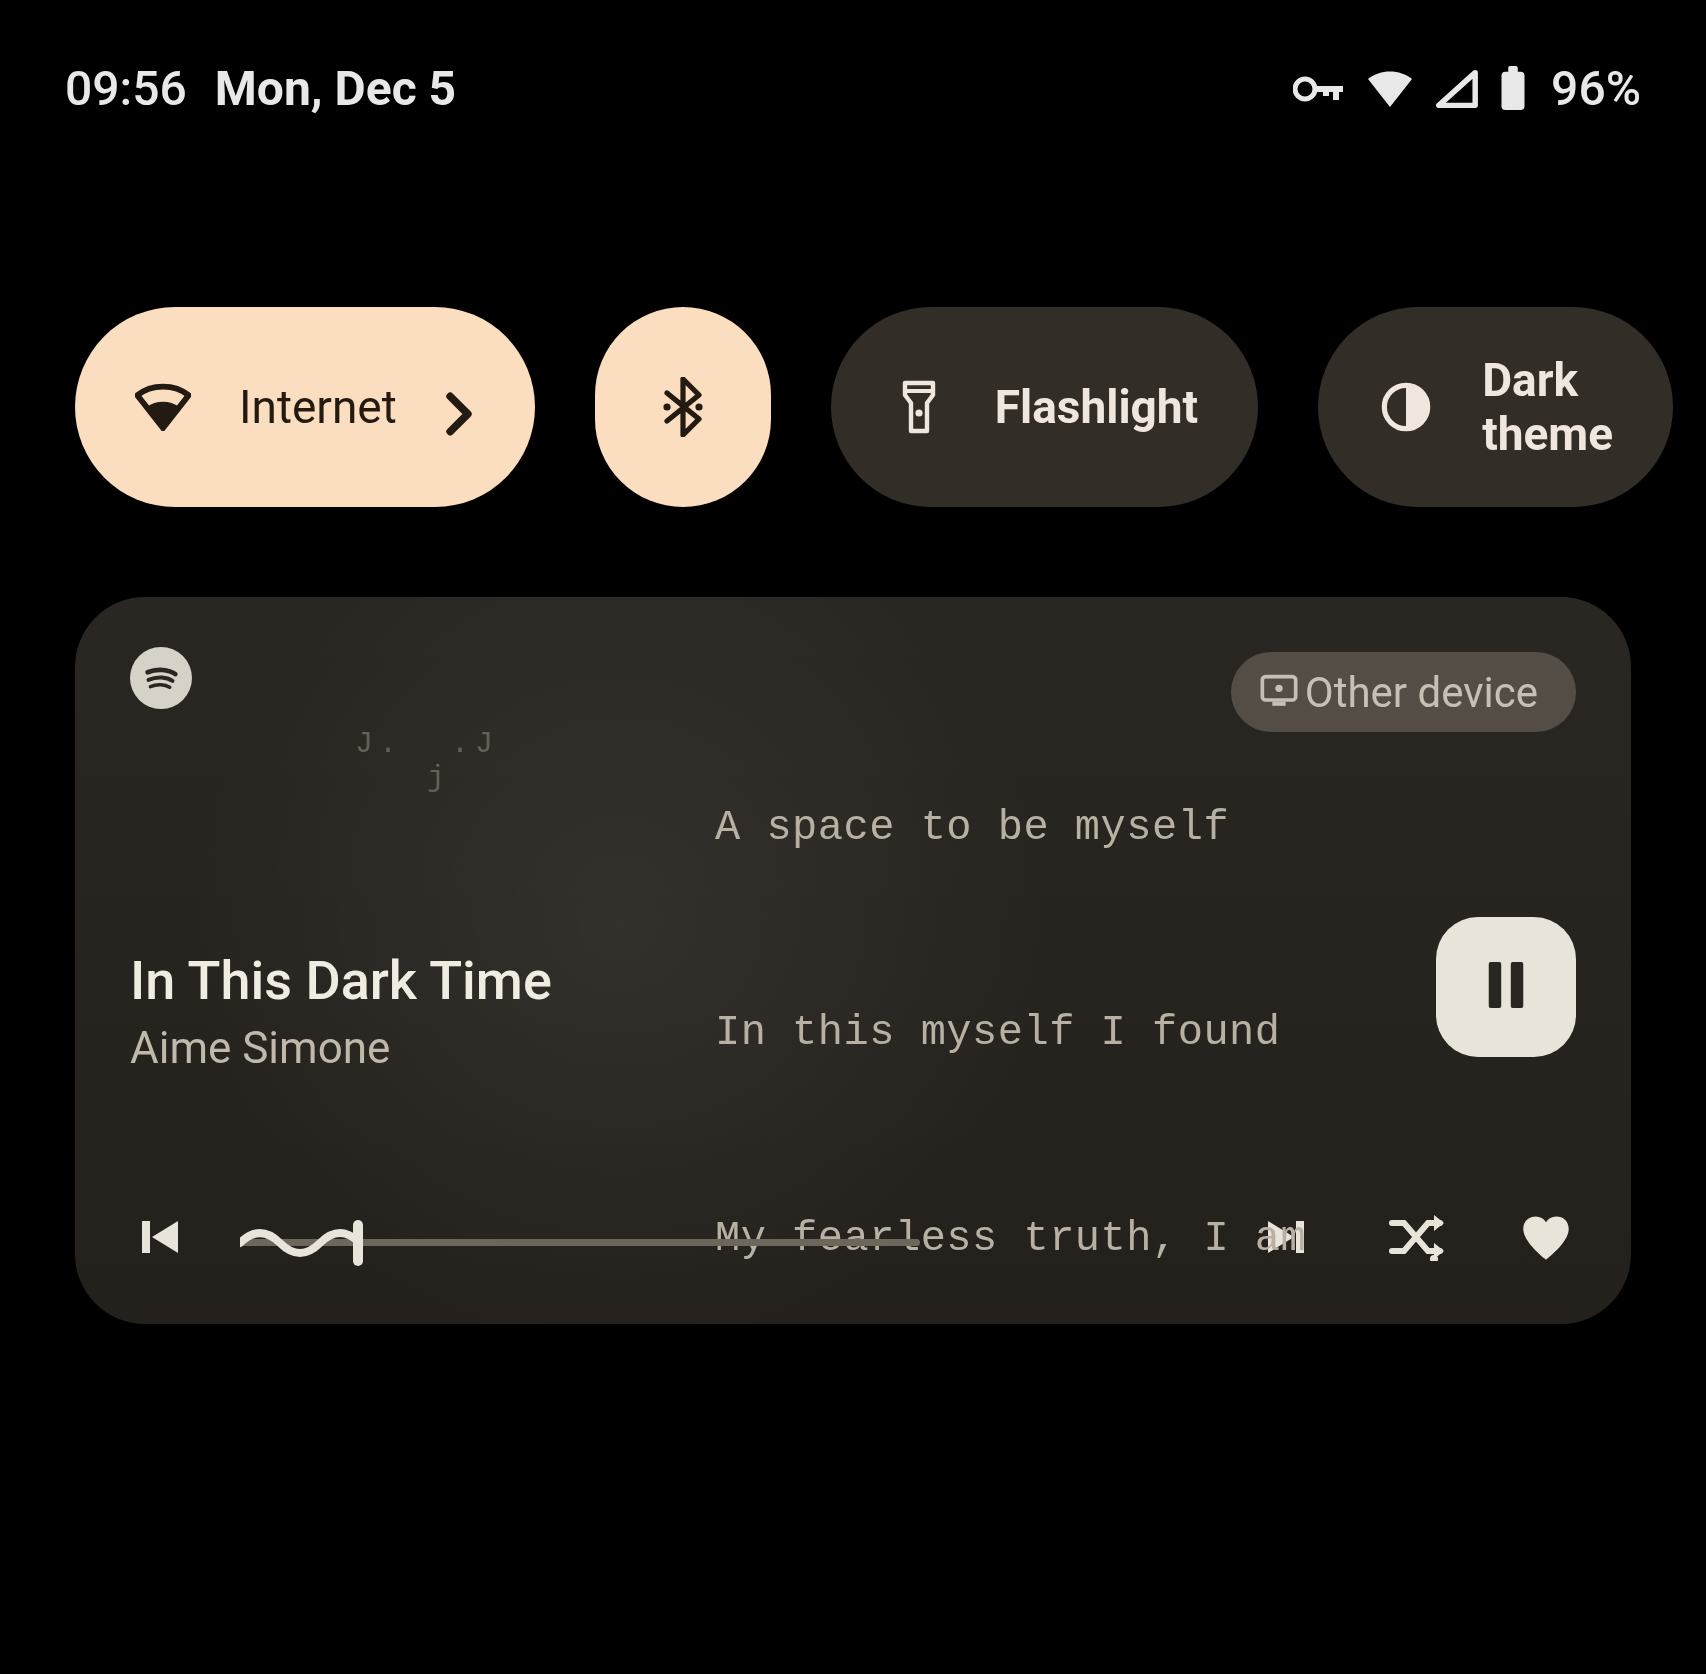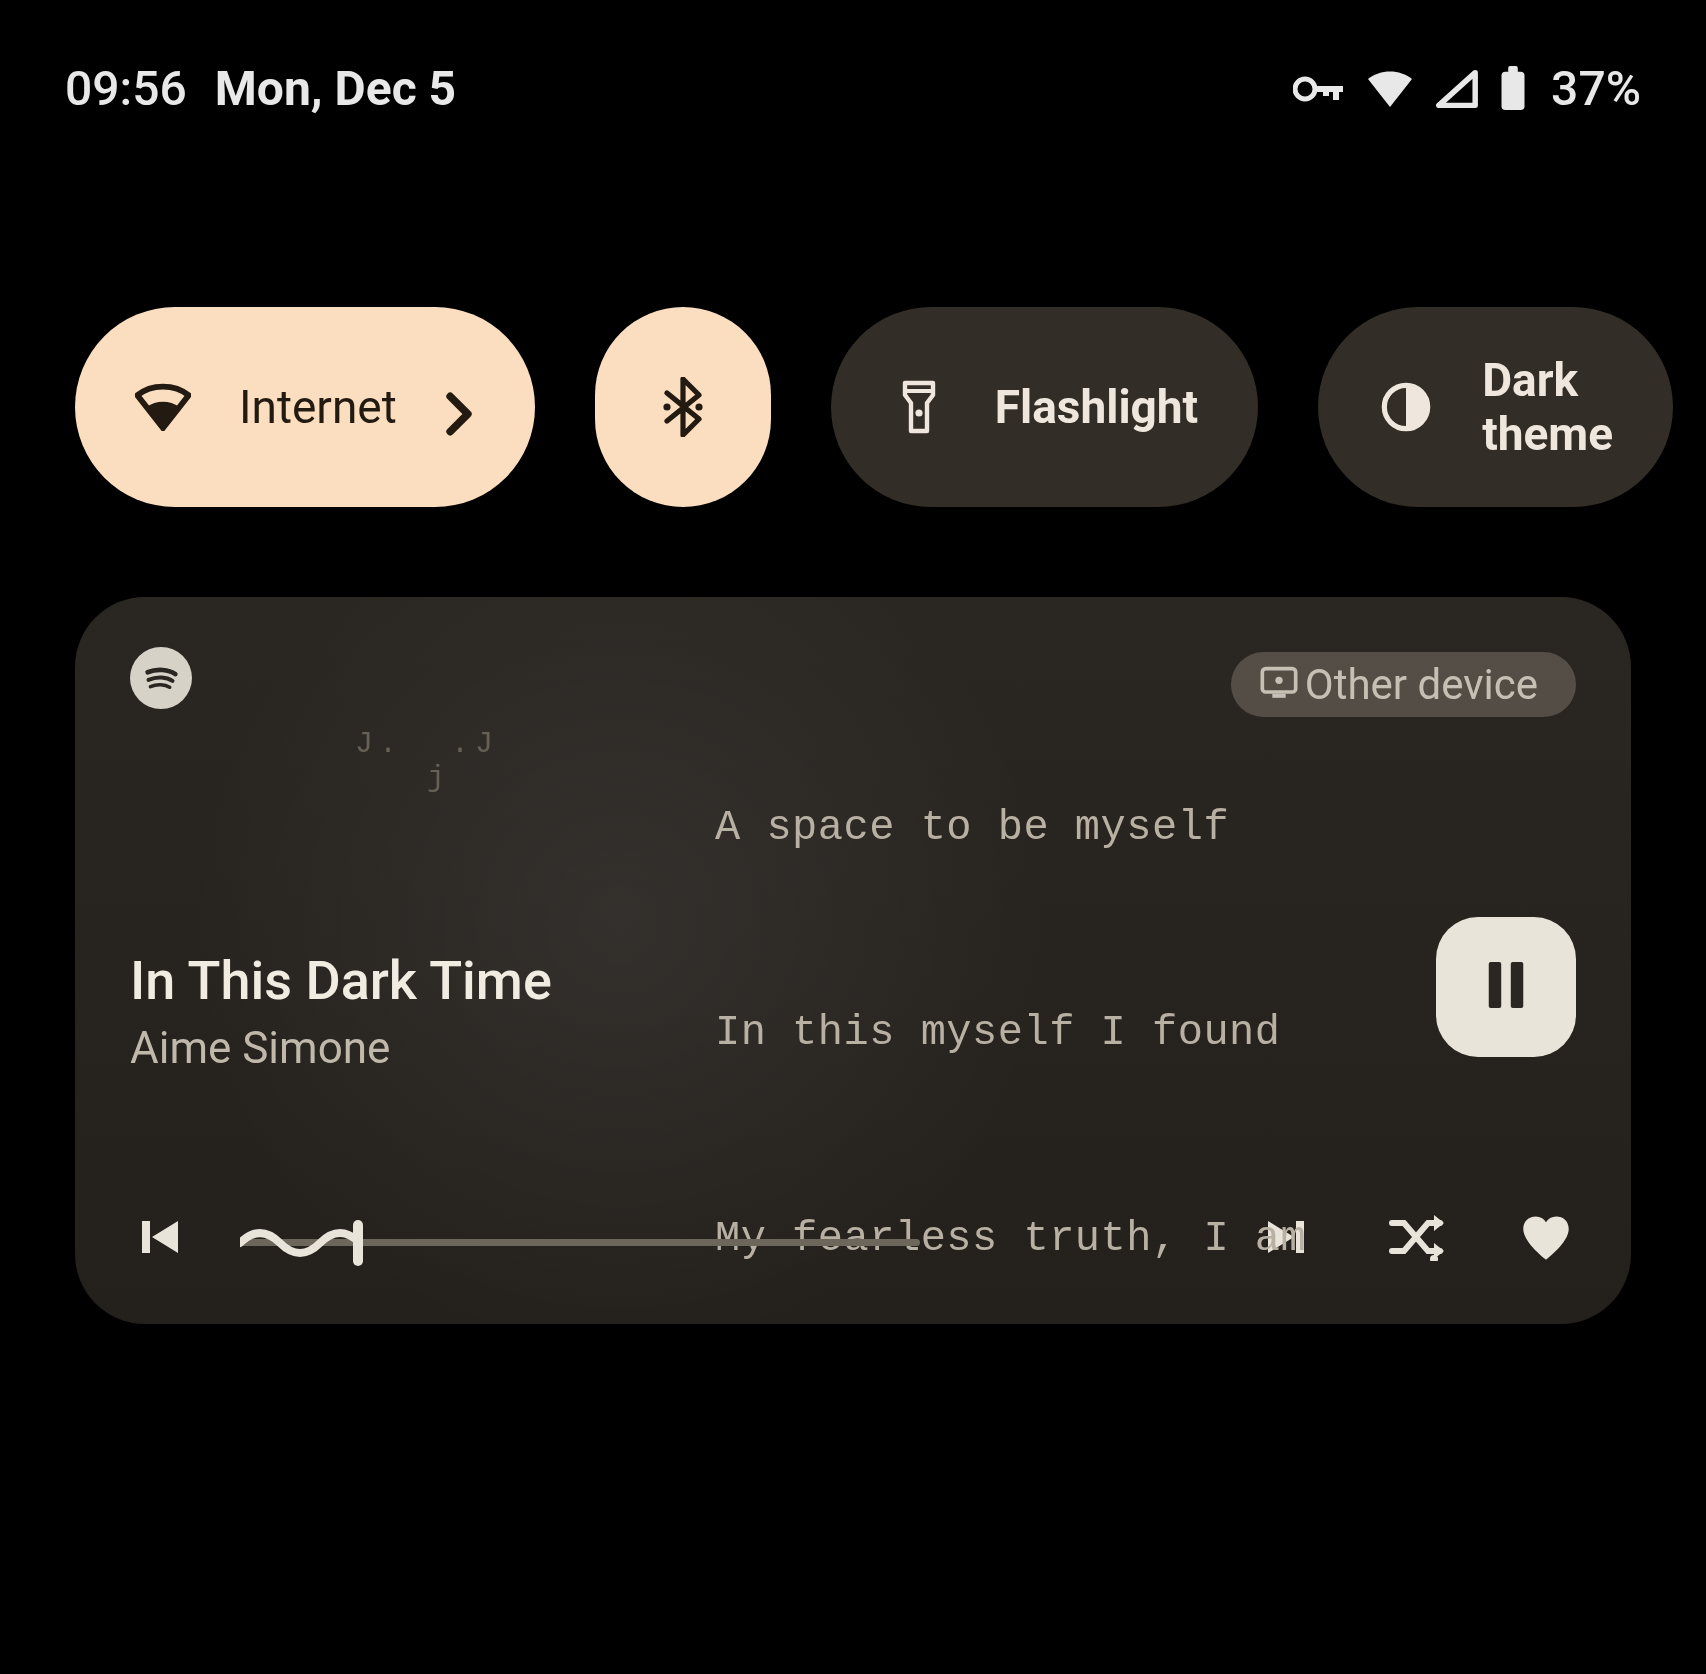--- a/index.html
+++ b/index.html
@@ -81,21 +81,21 @@
     line-height: 1.63;
     color: #b7b0a3;
     letter-spacing: .5px;
     white-space: pre;
     pointer-events: none;
   }
   .other-device {
     position: absolute;
     right: 55px;
     top: 55px;
-    height: 65px;
+    height: 80px;
     padding: 0 38px 0 28px;
     border-radius: 40px;
     background: rgba(120,112,100,.55);
     display: flex;
     align-items: center;
     gap: 6px;
     color: #c6c0b4;
     font-size: 42px;
   }
   .track-block {
@@ -180,21 +180,21 @@
       <svg width="44" height="40" viewBox="0 0 24 22">
         <path d="M2 20 L22 20 L22 2 Z" fill="none" stroke="#e8e8e8" stroke-width="3" stroke-linejoin="round"></path>
       </svg>
     </span>
     <span>
       <svg width="28" height="46" viewBox="0 0 14 24">
         <rect x="1" y="3" width="12" height="20" rx="2" fill="#e8e8e8"></rect>
         <rect x="4.5" y="0" width="5" height="4" rx="1" fill="#e8e8e8"></rect>
       </svg>
     </span>
-    <span class="battery-pct">37%</span>
+    <span class="battery-pct">96%</span>
   </div>
 </div>
 
 <div class="tiles">
 
   <div class="tile active">
     <span class="tile-icon">
       <svg width="56" height="48" viewBox="0 0 24 20">
         <path d="M12 19 L23 5 C17 0 7 0 1 5 Z" fill="none" stroke="#231b12" stroke-width="2.5"></path>
         <path d="M12 19 L19 10 C15 7 9 7 5 10 Z" fill="#231b12"></path>

